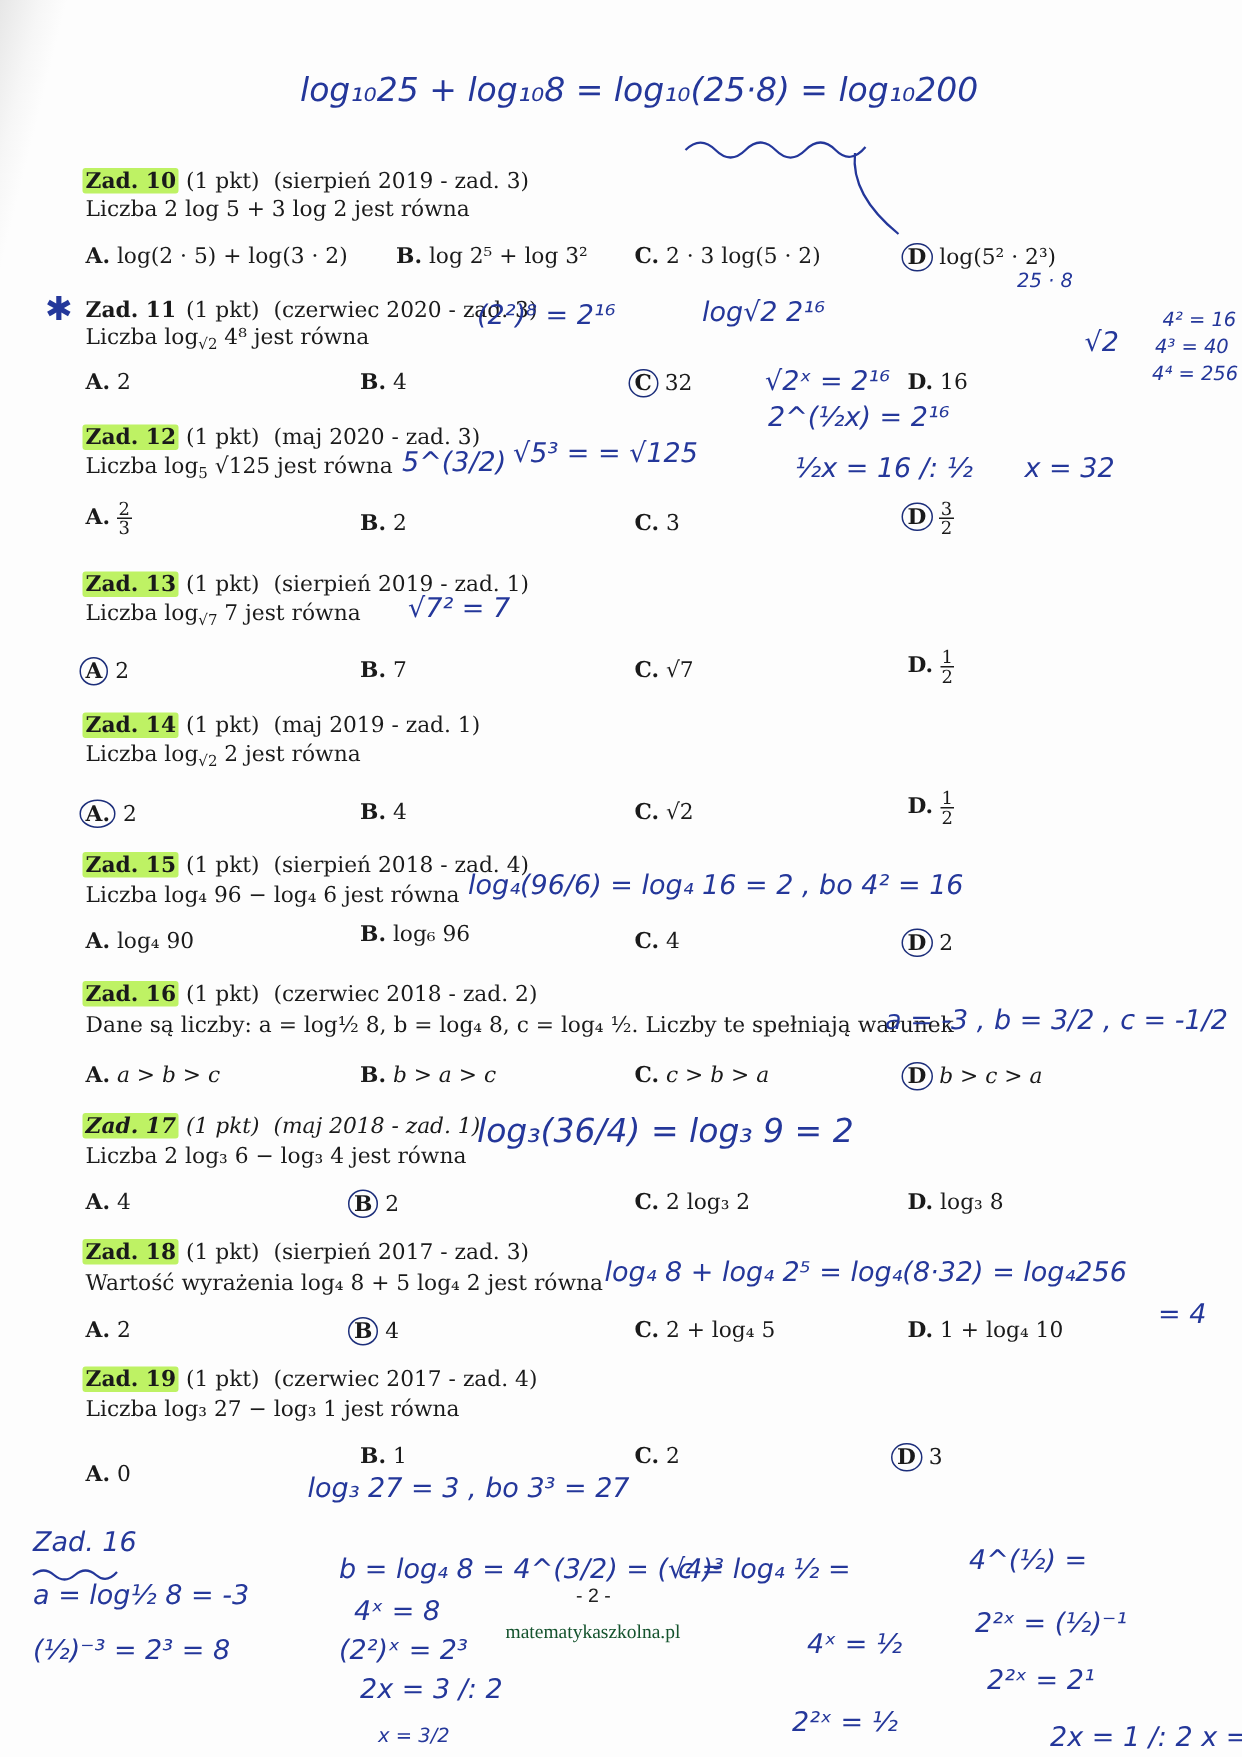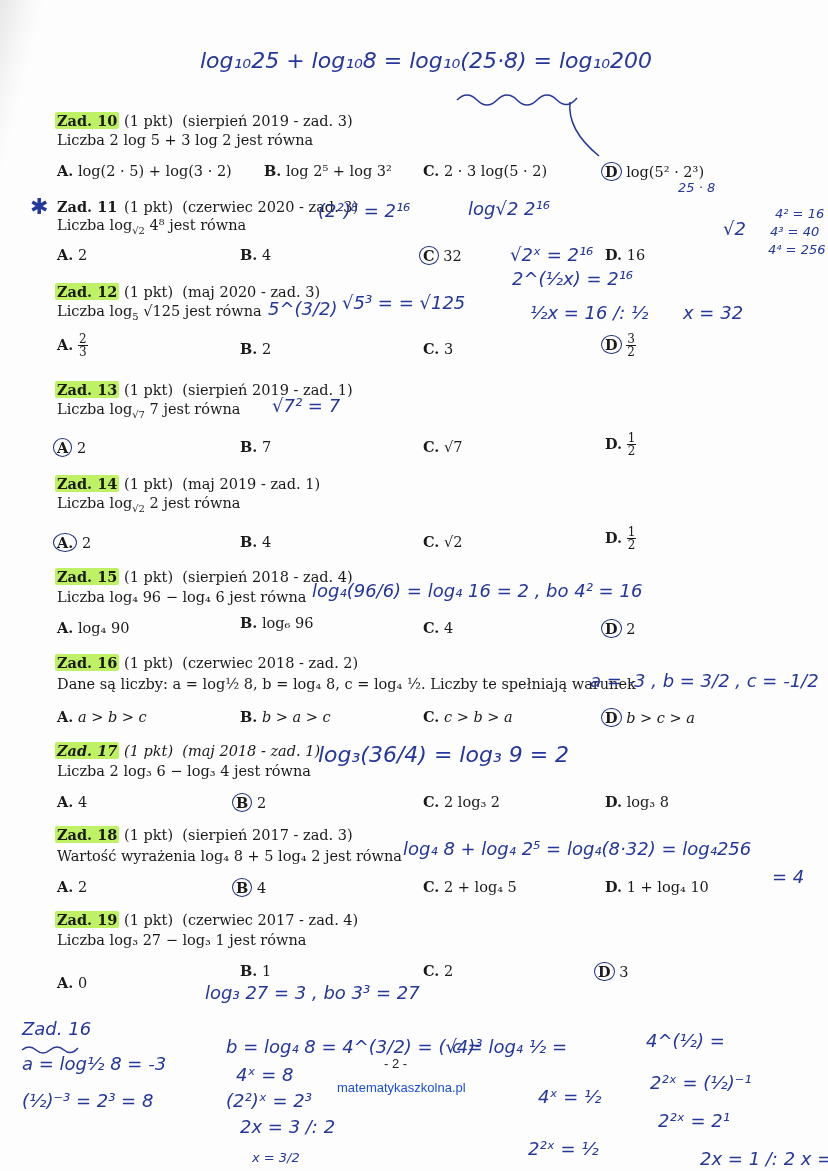--- a/index.html
+++ b/index.html
@@ -27,21 +27,21 @@
   .frac .num { border-bottom:1px solid #1a1a1a; padding:0 1px; }
   sub, sup { font-size:10px; }
   .hand {
     position:absolute; white-space:nowrap;
     font-family:"DejaVu Sans", "Liberation Sans", sans-serif;
     font-style:italic; color:#24379a; font-size:18px;
   }
   .hand.sm { font-size:13px; }
   .hand.lg { font-size:22px; }
   .footer-num { position:absolute; left:384px; top:1056px; font-size:13px; color:#222; font-family:"Liberation Sans", sans-serif; }
-  .footer-site { position:absolute; left:337px; top:1080px; font-size:13px; color:#1d4ed8; font-family:Liberation Sans, sans-serif; }
+  .footer-site { position:absolute; left:337px; top:1080px; font-size:13px; color:#14532d; font-family:Liberation Serif, serif; }
   .wave { position:absolute; }
 </style>
 </head>
 <body>
 
 <div class="shadow"></div>
 
 <div class="hand lg" style="left:200px;top:48px;">log₁₀25 + log₁₀8 = log₁₀(25·8) = log₁₀200</div>
 <svg class="wave" style="left:455px;top:88px;" width="130" height="18">
     <path d="M2 12 Q12 2 22 12 T42 12 T62 12 T82 12 T102 12 T122 10" stroke="#24379a" stroke-width="1.5" fill="none"></path>

